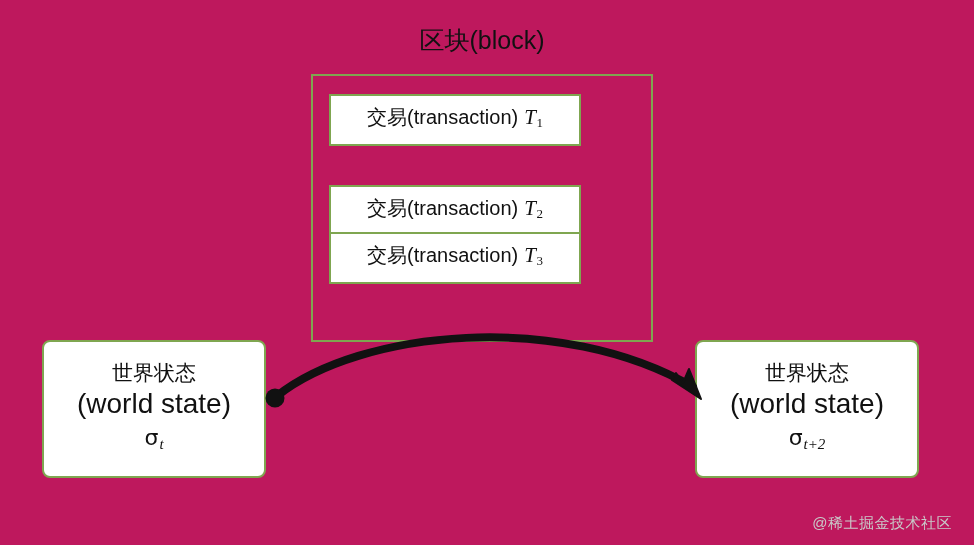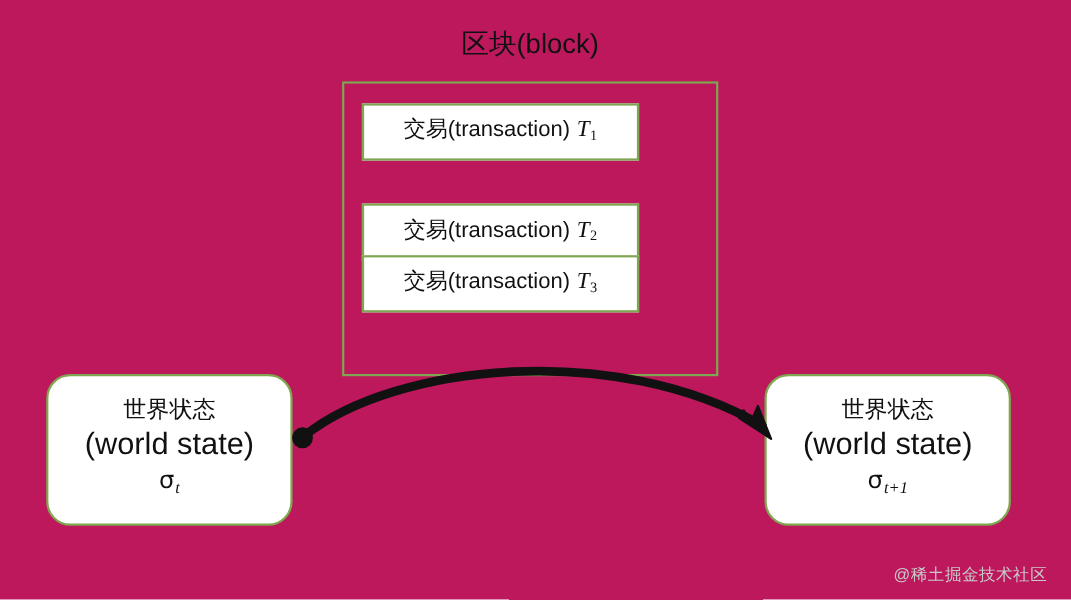--- a/index.html
+++ b/index.html
@@ -80,21 +80,21 @@
     padding-left: 0.5px;
   }
 
   
   .state-box {
     position: absolute;
     top: 340px;
     width: 224px;
     height: 138px;
     border: 2px solid #7FA650;
-    border-radius: 22px;
+    border-radius: 8px;
     box-sizing: border-box;
     background: #ffffff;
     display: flex;
     flex-direction: column;
     align-items: center;
     justify-content: center;
   }
   #state-box-left  { left: 42px; }
   #state-box-right { left: 695px; }
 
@@ -181,21 +181,21 @@
 
   <div class="state-box" id="state-box-left">
     <div class="state-line-cn">世界状态</div>
     <div class="state-line-en">(world state)</div>
     <div class="state-line-sym"><span class="sig">σ</span><span class="sub">t</span></div>
   </div>
 
   <div class="state-box" id="state-box-right">
     <div class="state-line-cn">世界状态</div>
     <div class="state-line-en">(world state)</div>
-    <div class="state-line-sym"><span class="sig">σ</span><span class="sub">t+1</span></div>
+    <div class="state-line-sym"><span class="sig">σ</span><span class="sub">t+2</span></div>
   </div>
 
   <svg id="arrow-svg" viewBox="0 0 974 545">
     <path d="M 277 396 C 360 330 560 310 693 387" fill="none" stroke="#111111" stroke-width="8" stroke-linecap="round"></path>
     <circle cx="275" cy="398" r="9.5" fill="#111111"></circle>
     <path d="M 701 399 L 672 380 L 676 373 L 683 383 L 689 369 Z" fill="#111111" stroke="#111111" stroke-width="2" stroke-linejoin="round"></path>
   </svg>
 
   <div id="watermark">@稀土掘金技术社区</div>
 

